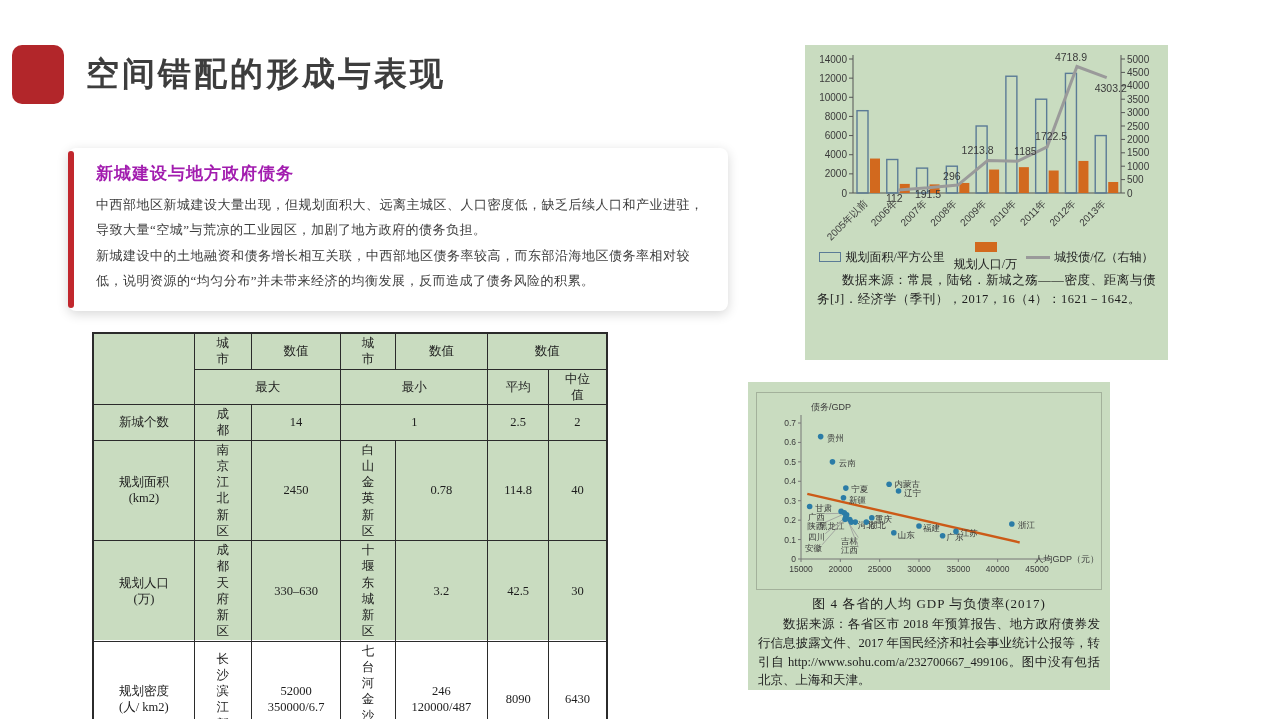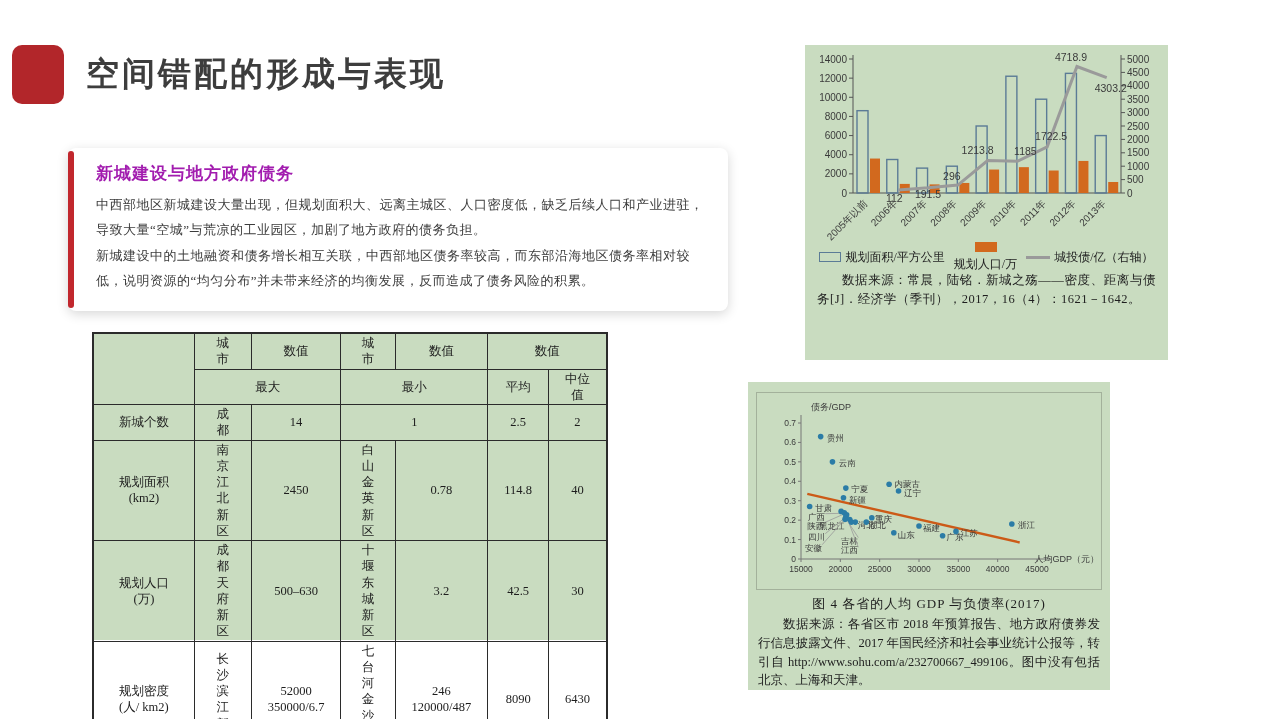--- a/index.html
+++ b/index.html
@@ -106,21 +106,21 @@
           <td>白山
 金英新区</td>
           <td>0.78</td>
           <td>114.8</td>
           <td>40</td>
         </tr>
         <tr class="r-md">
           <td>规划人口(万)</td>
           <td>成都
 天府新区</td>
-          <td>500–630</td>
+          <td>330–630</td>
           <td>十堰
 东城新区</td>
           <td>3.2</td>
           <td>42.5</td>
           <td>30</td>
         </tr>
         <tr class="r-md">
           <td>规划密度(人/ km2)</td>
           <td>长沙
 滨江新城</td>

